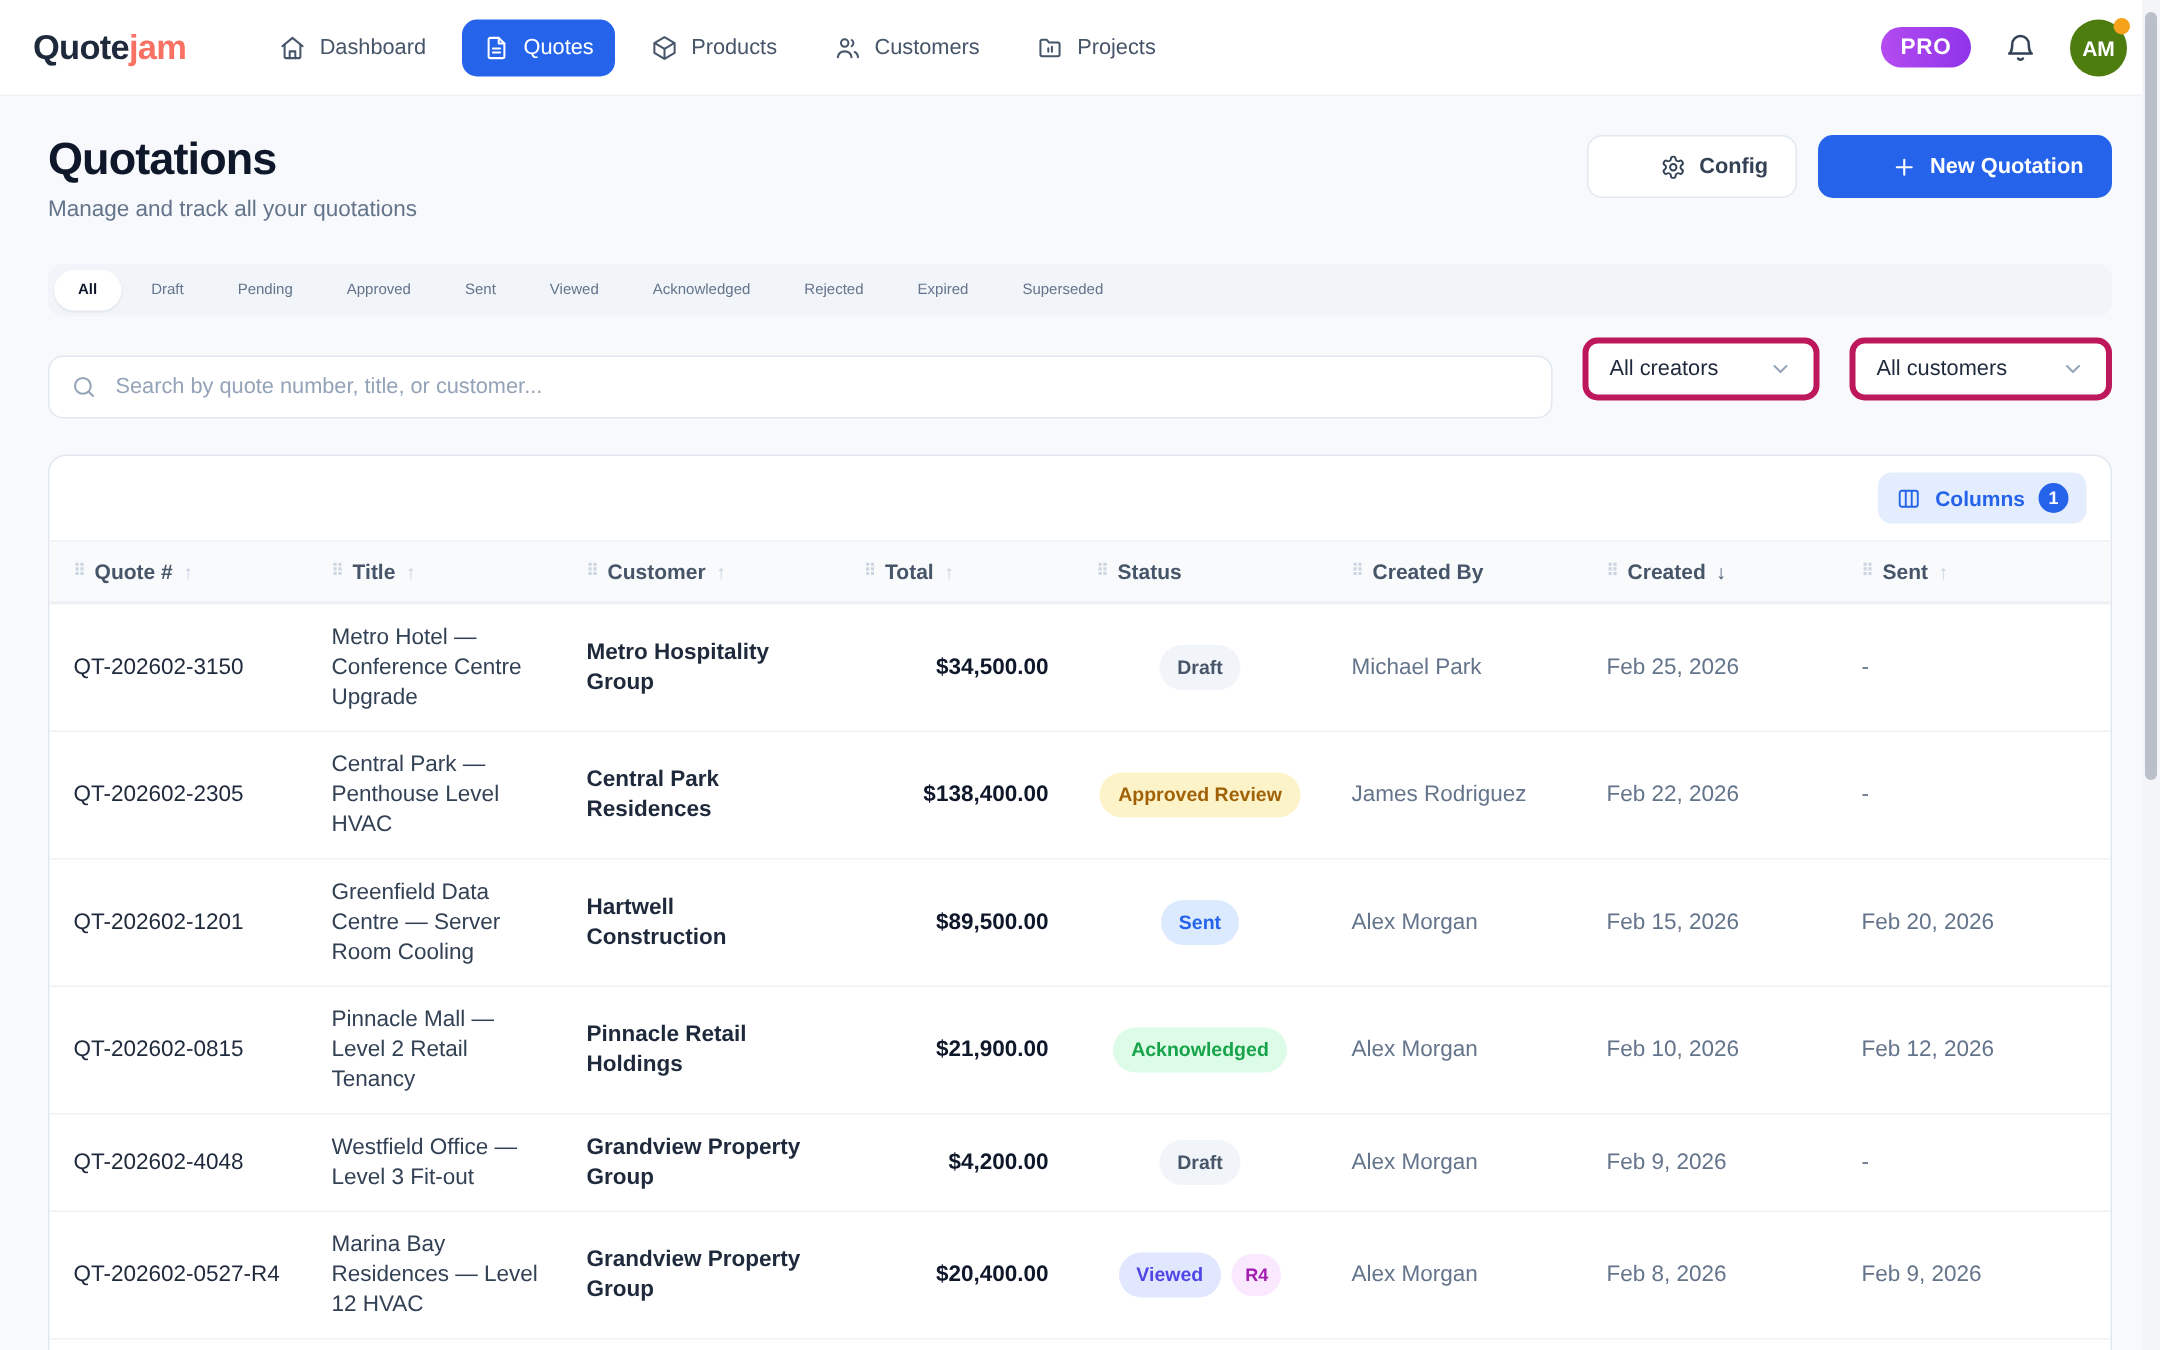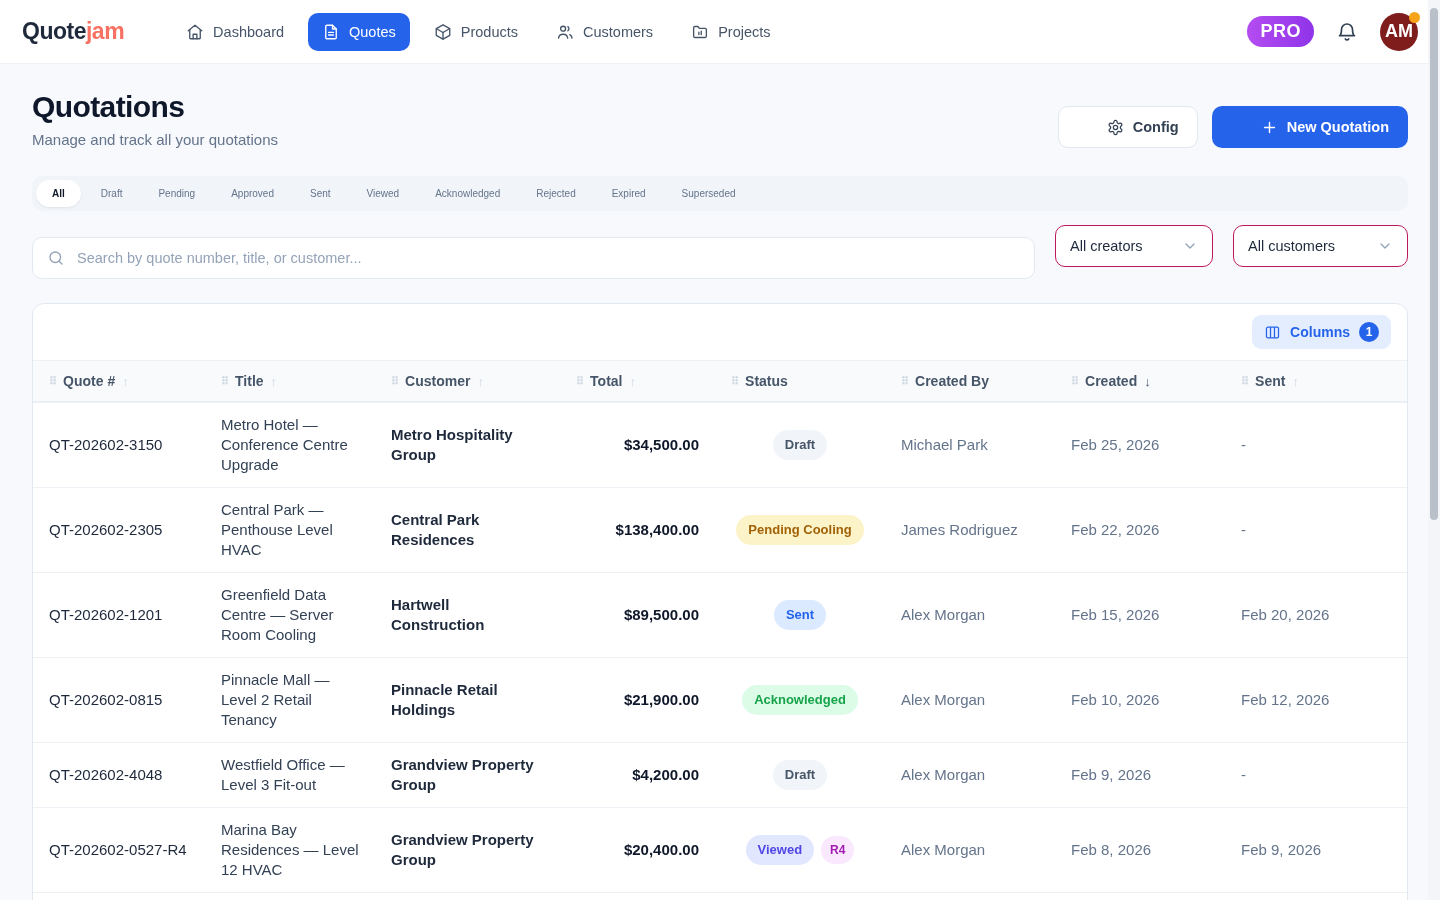--- a/index.html
+++ b/index.html
@@ -18,34 +18,34 @@
   .brand { font-size:23px; font-weight:800; letter-spacing:-0.5px; color:#1e293b; cursor:pointer; }
   .brand .accent { color:#f87163; }
   .nav-items { display:flex; align-items:center; gap:10px; flex:1; }
   .nav-item {
     display:flex; align-items:center; gap:9px; padding:10px 14px; border-radius:10px;
     font-size:14.5px; font-weight:500; color:#475569; cursor:pointer;
   }
   .nav-item.active { background:#2563eb; color:#fff; }
   .nav-right { display:flex; align-items:center; gap:22px; }
   .pro-badge {
-    background:linear-gradient(90deg,#b44cf0,#8f34ea); color:#fff; font-size:18px; font-weight:700;
+    background:linear-gradient(90deg,#b44cf0,#8f34ea); color:#fff; font-size:15px; font-weight:700;
     letter-spacing:0.5px; padding:5px 13px; border-radius:999px;
   }
   .bell { color:#334155; cursor:pointer; }
   .avatar {
-    width:38px; height:38px; border-radius:50%; background:#7f1d1d; color:#fff;
-    display:flex; align-items:center; justify-content:center; font-size:18px; font-weight:700;
+    width:38px; height:38px; border-radius:50%; background:#4d7c0f; color:#fff;
+    display:flex; align-items:center; justify-content:center; font-size:14px; font-weight:700;
     position:relative; cursor:pointer;
   }
   .avatar .dot { position:absolute; top:-1px; right:-2px; width:11px; height:11px; border-radius:50%; background:#f7a21b; }
 
   
   .content { padding:26px 32px 0; }
-  .page-head { display:flex; align-items:flex-end; justify-content:space-between; }
+  .page-head { display:flex; align-items:flex-start; justify-content:space-between; }
   .page-title { font-size:30px; font-weight:800; letter-spacing:-0.6px; color:#0f172a; }
   .page-sub { margin-top:7px; font-size:15px; color:#64748b; }
   .head-actions { display:flex; gap:14px; }
   .btn { display:flex; align-items:center; gap:9px; height:42px; padding:0 18px; border-radius:10px;
          font-size:14.5px; font-weight:600; cursor:pointer; border:1px solid transparent; }
   .btn-secondary { background:#fff; border-color:#e2e8f0; color:#334155;padding-left:48px; }
   .btn-primary { background:#2563eb; color:#fff;padding-left:48px; }
 
   
   .tabbar { margin-top:28px; background:#f1f5f9; border-radius:10px; padding:4px; display:flex; gap:4px; }
@@ -54,21 +54,21 @@
 
   
   .filterbar { margin-top:14px; display:flex; gap:20px; }
   .searchbox { flex:1; position:relative;margin-top:12px; }
   .searchbox .s-icon { position:absolute; left:15px; top:12px; color:#94a3b8; }
   .searchbox input {
     width:100%; height:42px; border:1px solid #e2e8f0; border-radius:10px; background:#fff;
     padding:0 14px 0 44px; font-size:14.5px; font-family:inherit; color:#0f172a; outline:none;
   }
   .searchbox input::placeholder { color:#94a3b8; }
-  .select { height:42px; background:#fff; border:1px solid #be185d; border-radius:10px;
+  .select { height:42px; background:#fff; border:4px solid #be185d; border-radius:10px;
     display:flex; align-items:center; justify-content:space-between; padding:0 14px; gap:18px;
     font-size:14.5px; color:#1e293b; cursor:pointer; }
   .select .chev { color:#94a3b8; }
   .select.creators { width:158px; } .select.customers { width:175px; }
 
   
   .card { margin-top:24px; background:#fff; border:1px solid #e2e8f0; border-radius:12px; overflow:hidden; }
   .card-toolbar { display:flex; justify-content:flex-end; padding:11px 16px; }
   .columns-btn { display:flex; align-items:center; gap:9px; background:#e3edfd; color:#2563eb;
     border:none; border-radius:9px; padding:7px 12px; font-size:14px; font-weight:600; cursor:pointer; font-family:inherit; }
@@ -307,21 +307,21 @@
     <div class="td c-creator">Michael Park</div>
     <div class="td c-created">Feb 25, 2026</div>
     <div class="td c-sent">-</div>
   </div>
         <div class="grid-row trow">
     <div class="td c-quote">QT-202602-2305</div>
     <div class="td c-title">Central Park — Penthouse Level HVAC</div>
     <div class="td c-customer">Central Park Residences</div>
     <div class="td c-total">$138,400.00</div>
     <div class="td c-status">
-            <span class="badge" style="background: rgb(253, 243, 201); color: rgb(161, 98, 7);">Pending Cooling</span>
+            <span class="badge" style="background: rgb(253, 243, 201); color: rgb(161, 98, 7);">Approved Review</span>
           </div>
     <div class="td c-creator">James Rodriguez</div>
     <div class="td c-created">Feb 22, 2026</div>
     <div class="td c-sent">-</div>
   </div>
         <div class="grid-row trow">
     <div class="td c-quote">QT-202602-1201</div>
     <div class="td c-title">Greenfield Data Centre — Server Room Cooling</div>
     <div class="td c-customer">Hartwell Construction</div>
     <div class="td c-total">$89,500.00</div>

